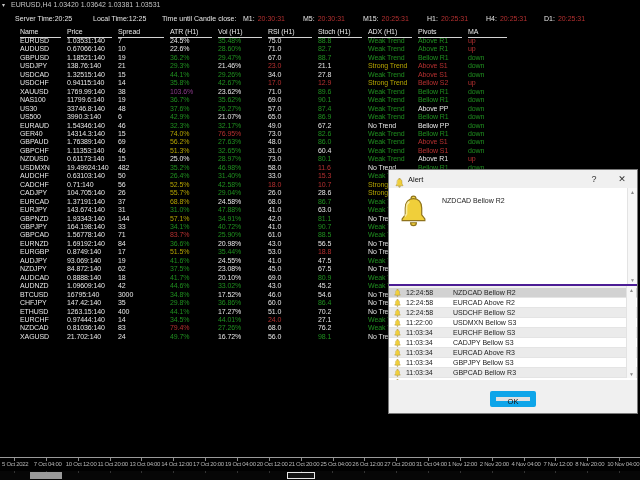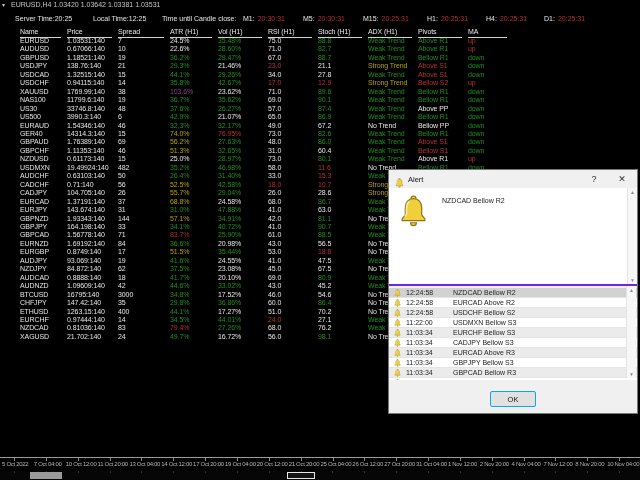--- a/index.html
+++ b/index.html
@@ -14,42 +14,42 @@
   .cd-label{color:#e6e6e6;}
   .cd-value{color:#b53030;margin-left:3px;}
   
   #mtable{left:20px;top:28px;}
   .trow{display:grid;grid-template-columns:47px 51px 52px 48px 50px 50px 50px 50px 50px 45px;height:8.46px;line-height:8.46px;font-size:7px;white-space:nowrap;letter-spacing:-0.1px;}
   .trow span{overflow:hidden;display:block;}
   .thead{height:9px;line-height:8px;color:#e6e6e6;}
   .thead div span{display:block;width:calc(100% - 6px);border-bottom:1px solid #d4d4d4;height:9px;overflow:hidden;}
   .c-w{color:#e6e6e6}.c-g{color:#1f8f1f}.c-r{color:#b53030}.c-y{color:#b3a300}.c-p{color:#8b3a8b}
   
-  #dialog{left:388px;top:169px;width:250px;height:245px;background:#6d28d9;border:1px solid #787878;box-shadow:3px 4px 8px rgba(0,0,0,.6);box-sizing:border-box;}
+  #dialog{left:388px;top:169px;width:250px;height:245px;background:#4c1d95;border:1px solid #787878;box-shadow:3px 4px 8px rgba(0,0,0,.6);box-sizing:border-box;}
   #dlg-titlebar{position:absolute;left:0;top:0;width:100%;height:18px;background:#f0f0f0;}
   #title-bell{position:absolute;left:6px;top:4px;}
   #dlg-title{position:absolute;left:19px;top:5px;font-size:7.5px;color:#111;}
   #dlg-help{position:absolute;right:36px;top:4px;font-size:9px;color:#333;width:14px;text-align:center;}
   #dlg-close{position:absolute;right:8px;top:4px;font-size:9px;color:#333;width:14px;text-align:center;}
   #dlg-message{position:absolute;left:0;top:18px;width:248px;height:96px;background:#fff;}
   #big-bell{position:absolute;left:10px;top:7px;}
   #msg-text{position:absolute;left:53px;top:9px;font-size:7px;color:#222;}
   .vscroll{position:absolute;right:0;top:0;width:10px;height:100%;background:#f7f7f7;border-left:1px solid #e3e3e3;box-sizing:border-box;}
   .vscroll .up{position:absolute;top:1px;left:0;width:100%;text-align:center;font-size:5px;color:#8a8a8a;}
   .vscroll .dn{position:absolute;bottom:1px;left:0;width:100%;text-align:center;font-size:5px;color:#8a8a8a;}
   #alert-list{position:absolute;left:0;top:116px;width:248px;height:94px;background:#fff;overflow:hidden;border-top:2px solid #f0f0f0;box-sizing:border-box;}
   .alert-row{position:relative;height:10px;line-height:10px;font-size:7px;color:#222;border-bottom:1px solid #e4e4e4;box-sizing:border-box;background:#fff;}
   .alert-row.shade{background:#ebebeb;}
   .alert-row.sel{background:#d2d2d2;}
   .alert-row svg{position:absolute;left:5px;top:1px;}
   .a-time{position:absolute;left:17px;top:0;}
   .a-text{position:absolute;left:64px;top:0;}
   #list-scroll{top:116px;height:92px;}
   #dlg-footer{position:absolute;left:0;top:210px;width:248px;height:33px;background:#f0f0f0;}
-  #ok-btn{position:absolute;left:101px;top:11px;width:46px;height:16px;background:#e1e1e1;border:1px solid #0ea5e9;border-radius:2px;font-size:7.5px;color:#111;font-family:"Liberation Sans",sans-serif;padding:0;}
+  #ok-btn{position:absolute;left:101px;top:11px;width:46px;height:16px;background:#e1e1e1;border:6px solid #0ea5e9;border-radius:2px;font-size:7.5px;color:#111;font-family:"Liberation Sans",sans-serif;padding:0;}
   
   #timeline{left:0;top:457px;width:640px;height:13px;border-top:1px solid #9a9a9a;}
   .tl-label{position:absolute;top:3px;font-size:6px;letter-spacing:-0.3px;color:#b4b4b4;white-space:nowrap;}
   .tl-tick{position:absolute;top:0;width:1px;height:3px;background:#8a8a8a;}
   #bstrip{left:0;top:471px;width:640px;height:9px;background:#060606;}
   #bstrip .ticks{position:absolute;left:14px;top:0;width:620px;height:2px;background:repeating-linear-gradient(90deg,#333 0 1px,transparent 1px 31.85px);}
   #thumb-left{position:absolute;left:30px;top:1px;width:32px;height:7px;background:#9a9a9a;}
   #thumb-pos{position:absolute;left:287px;top:1px;width:28px;height:7px;border:1px solid #e8e8e8;box-sizing:border-box;background:#141414;}
 </style>
 </head>

